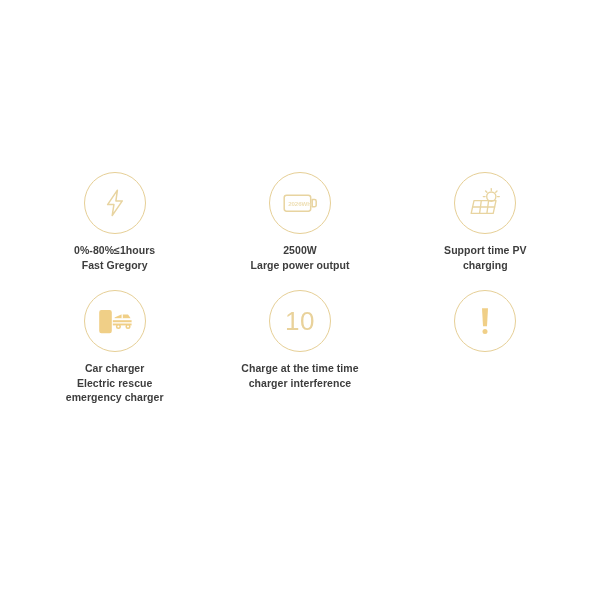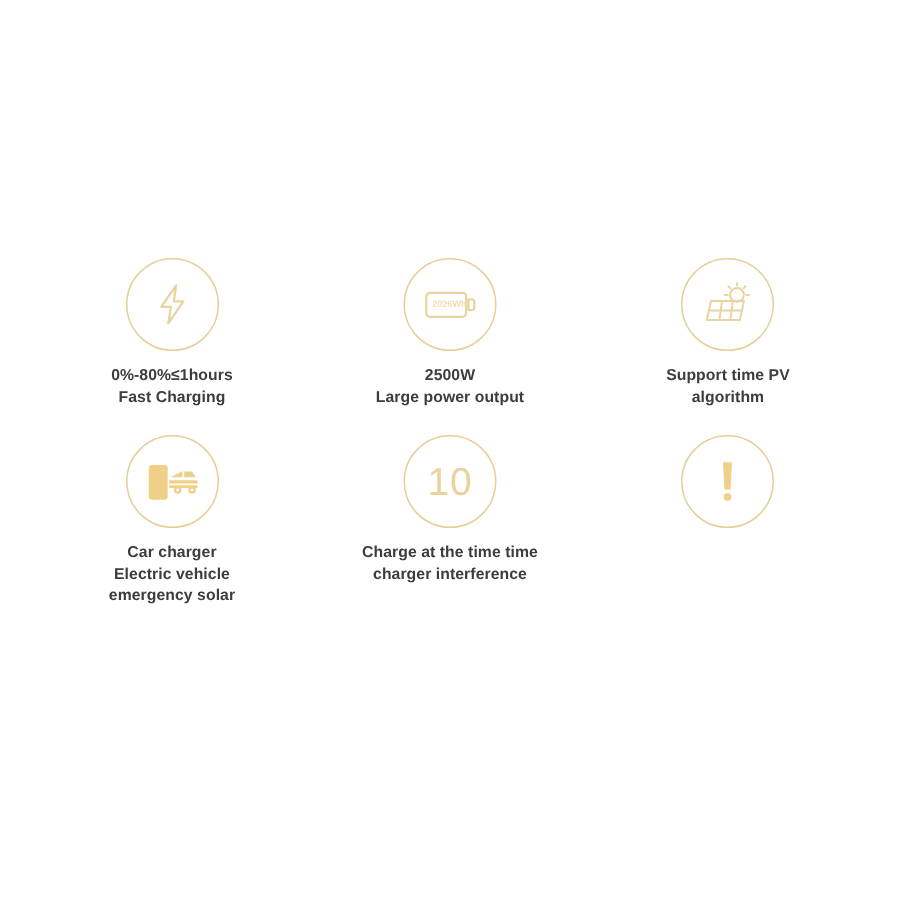--- a/index.html
+++ b/index.html
@@ -111,21 +111,21 @@
     <div class="feature-cell">
       <div class="icon-circle">
         <span>
           <svg width="34" height="34" viewBox="0 0 34 34" fill="none">
             <path d="M19.4 4.2 L9.6 18.6 L15.9 18.6 L14.2 29.6 L24.3 14.9 L17.9 14.9 Z" stroke="#e8d4a0" stroke-width="1.5" stroke-linejoin="round" stroke-linecap="round" fill="none"></path>
           </svg>
         </span>
       </div>
       <div class="feature-caption">
         <span class="caption-line">0%-80%≤1hours</span>
-        <span class="caption-line">Fast Charging</span>
+        <span class="caption-line">Fast Gregory</span>
       </div>
     </div>
 
     <div class="feature-cell">
       <div class="icon-circle">
         <span>
           <svg width="38" height="30" viewBox="0 0 38 30" fill="none">
             <rect x="3.2" y="7.2" width="26.5" height="16" rx="2.4" stroke="#e8d4a0" stroke-width="1.5" fill="none"></rect>
             <path d="M31.2 11.6 L33.6 11.6 A1.6 1.6 0 0 1 35.2 13.2 L35.2 17.2 A1.6 1.6 0 0 1 33.6 18.8 L31.2 18.8 Z" stroke="#e8d4a0" stroke-width="1.5" fill="none" stroke-linejoin="round"></path>
           </svg>
@@ -157,21 +157,21 @@
               <path d="M6.7 21.0 L28.6 21.0"></path>
 
               <path d="M15.3 14.6 L13.6 27.4"></path>
               <path d="M22.6 14.6 L20.9 27.4"></path>
             </g>
           </svg>
         </span>
       </div>
       <div class="feature-caption">
         <span class="caption-line">Support time PV</span>
-        <span class="caption-line">algorithm</span>
+        <span class="caption-line">charging</span>
       </div>
     </div>
 
     <div class="feature-cell">
       <div class="icon-circle">
         <span>
           <svg width="38" height="34" viewBox="0 0 38 34" fill="none">
 
             <path d="M5.4 6.0 L13.6 6.0 A2.2 2.2 0 0 1 15.8 8.2 L15.8 27.0 A2.2 2.2 0 0 1 13.6 29.2 L5.4 29.2 A2.2 2.2 0 0 1 3.2 27.0 L3.2 8.2 A2.2 2.2 0 0 1 5.4 6.0 Z" fill="#f0cf87"></path>
 
@@ -194,22 +194,22 @@
             </g>
             <g fill="#ffffff">
               <circle cx="22.4" cy="22.6" r="1.0"></circle>
               <circle cx="32.0" cy="22.6" r="1.0"></circle>
             </g>
           </svg>
         </span>
       </div>
       <div class="feature-caption">
         <span class="caption-line">Car charger</span>
-        <span class="caption-line">Electric vehicle</span>
-        <span class="caption-line">emergency solar</span>
+        <span class="caption-line">Electric rescue</span>
+        <span class="caption-line">emergency charger</span>
       </div>
     </div>
 
     <div class="feature-cell">
       <div class="icon-circle">
         <span class="port-number">10</span>
       </div>
       <div class="feature-caption">
         <span class="caption-line">Charge at the time time</span>
         <span class="caption-line">charger interference</span>

